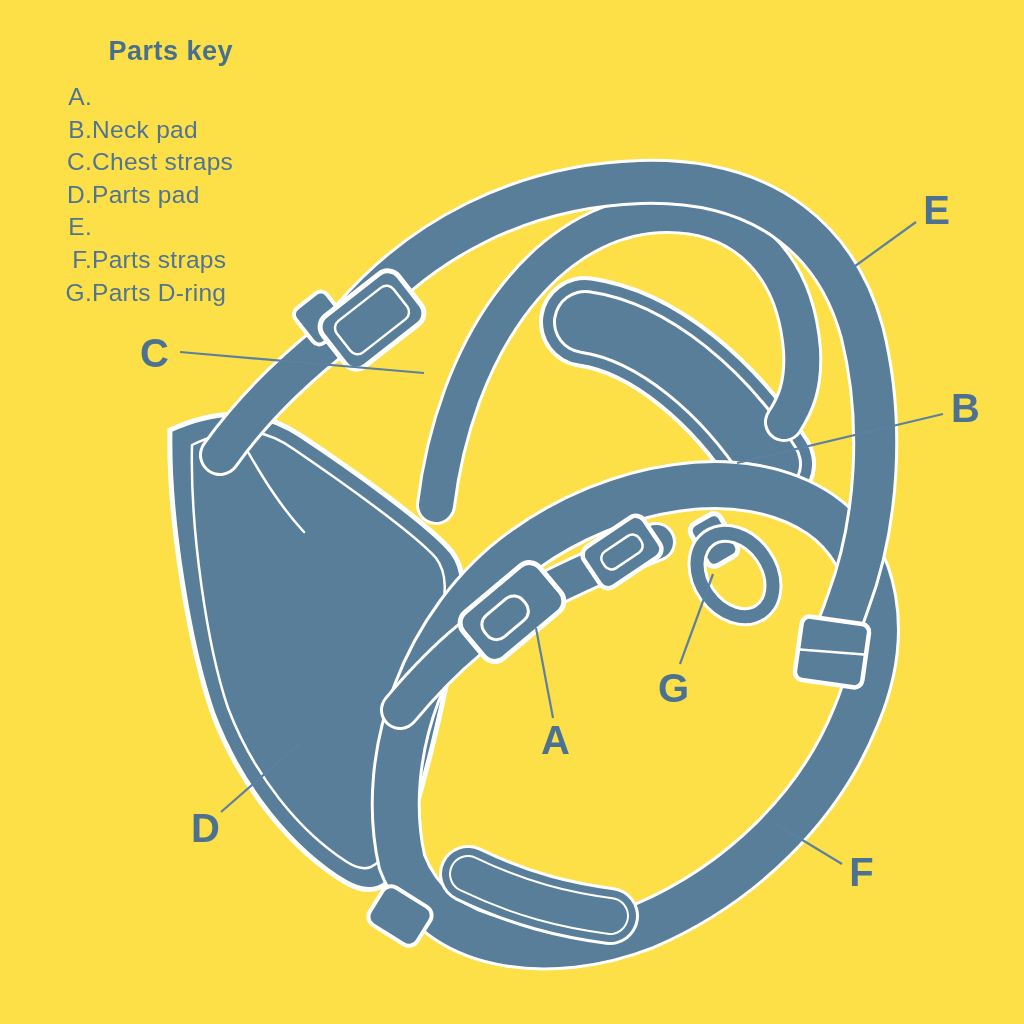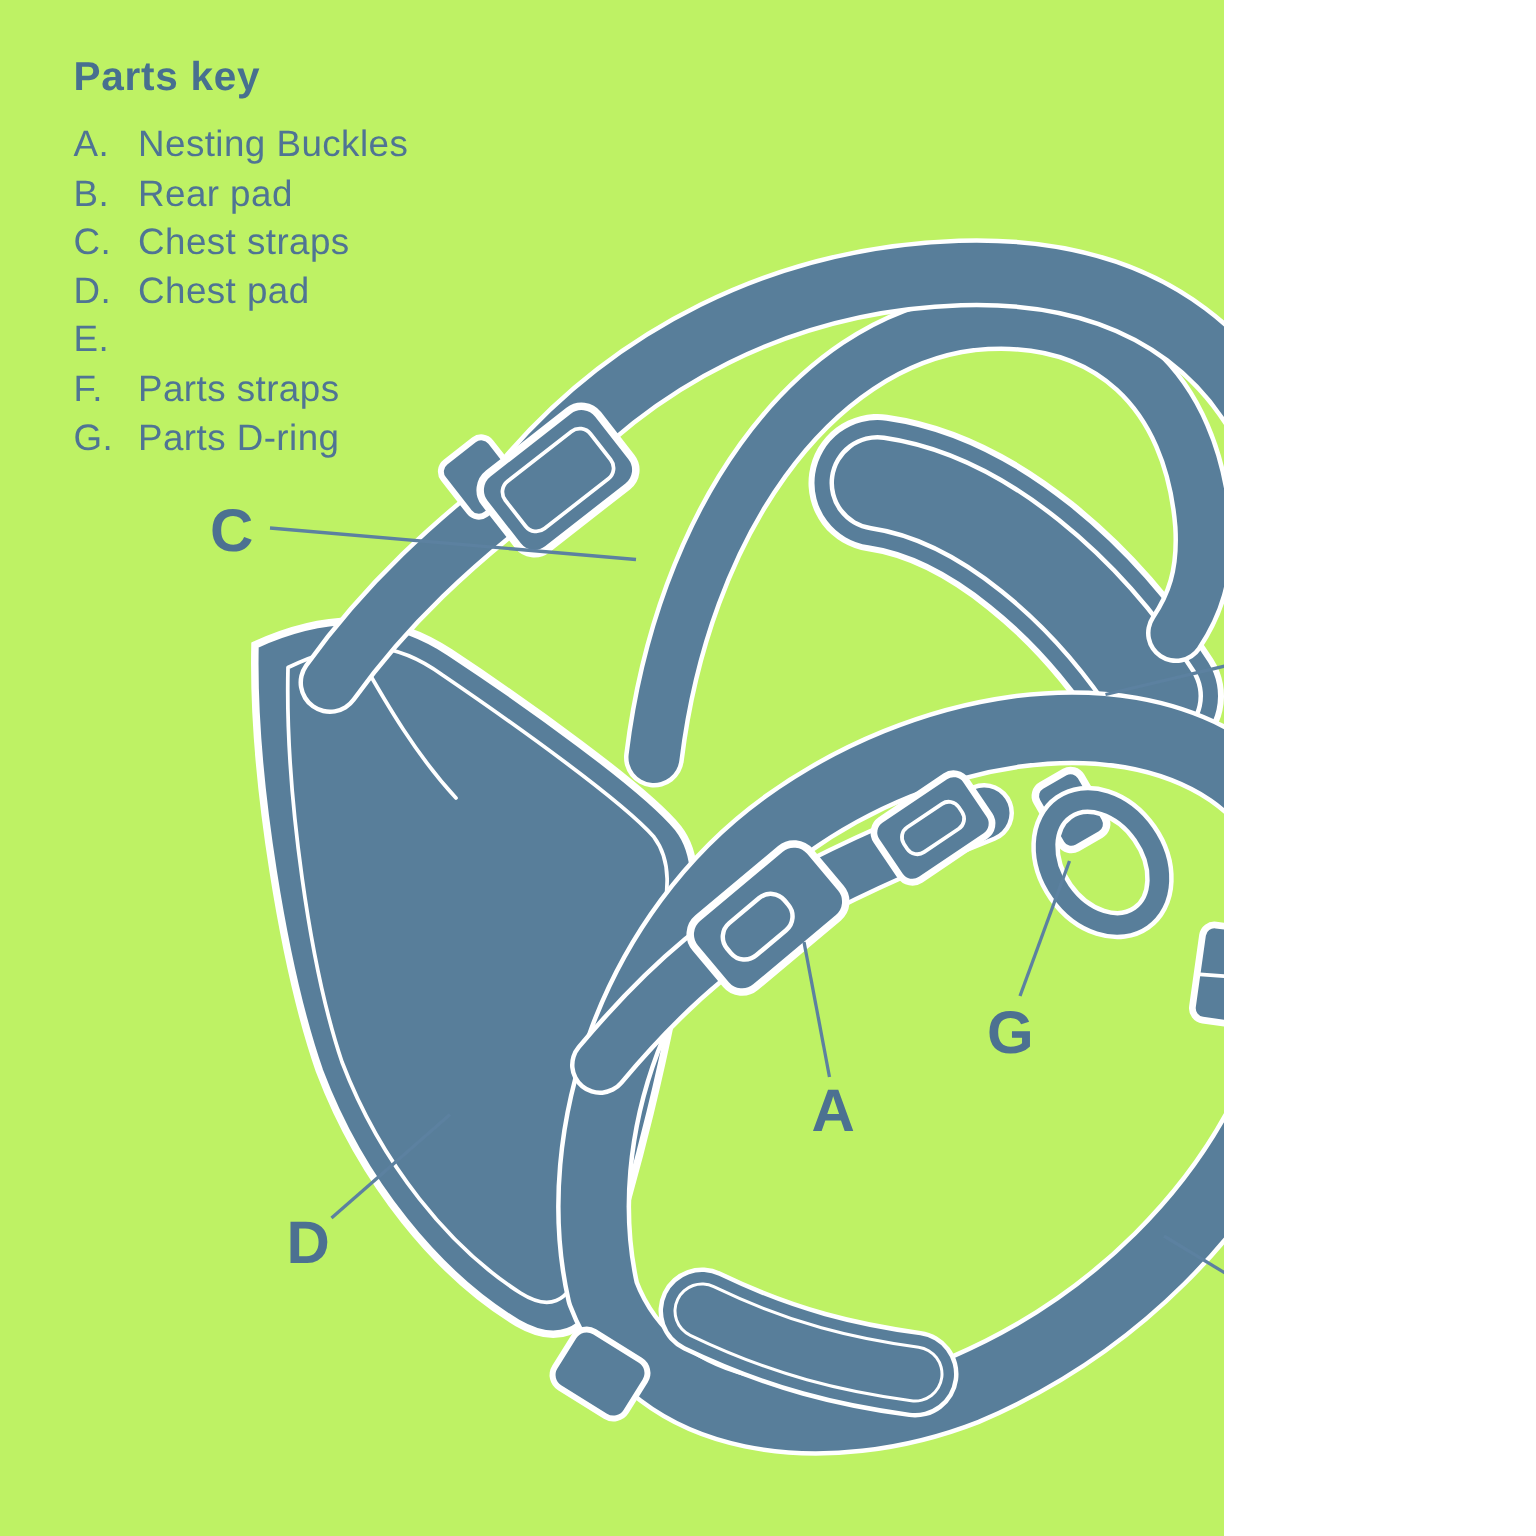--- a/index.html
+++ b/index.html
@@ -1,18 +1,18 @@
 <!DOCTYPE html>
 <html><head>
 <meta charset="utf-8">
 <style>
   html,body{margin:0;padding:0;background:#ffffff;}
   .canvas{
-    position:relative;width:816px;height:1024px;background:#bef264;
-    font-family:"Liberation Sans",sans-serif;overflow:hidden;
+    position:relative;width:1024px;height:1024px;background:#fde047;
+    font-family:"Liberation Sans",sans-serif;overflow:hidden;text-align:right;
   }
   .diagram-svg{position:absolute;left:0;top:0;}
   .key{position:absolute;left:49px;top:36px;z-index:5;}
   .key h1{
     margin:0 0 16px 0;font-size:27px;font-weight:bold;color:#47708F;
     letter-spacing:0.5px;
   }
   .key ol{list-style:none;margin:0;padding:0;}
   .key li{
     display:flex;align-items:baseline;height:32.6px;
@@ -32,33 +32,32 @@
 </head>
 <body>
 
 <div class="canvas">
 
   <div class="key">
     <h1>Parts key</h1>
     <ol>
       <li>
           <span class="ltr">A.</span>
-          <span>Nesting Buckles</span>
         </li>
       <li>
           <span class="ltr">B.</span>
-          <span>Rear pad</span>
+          <span>Neck pad</span>
         </li>
       <li>
           <span class="ltr">C.</span>
           <span>Chest straps</span>
         </li>
       <li>
           <span class="ltr">D.</span>
-          <span>Chest pad</span>
+          <span>Parts pad</span>
         </li>
       <li>
           <span class="ltr">E.</span>
         </li>
       <li>
           <span class="ltr">F.</span>
           <span>Parts straps</span>
         </li>
       <li>
           <span class="ltr">G.</span>

